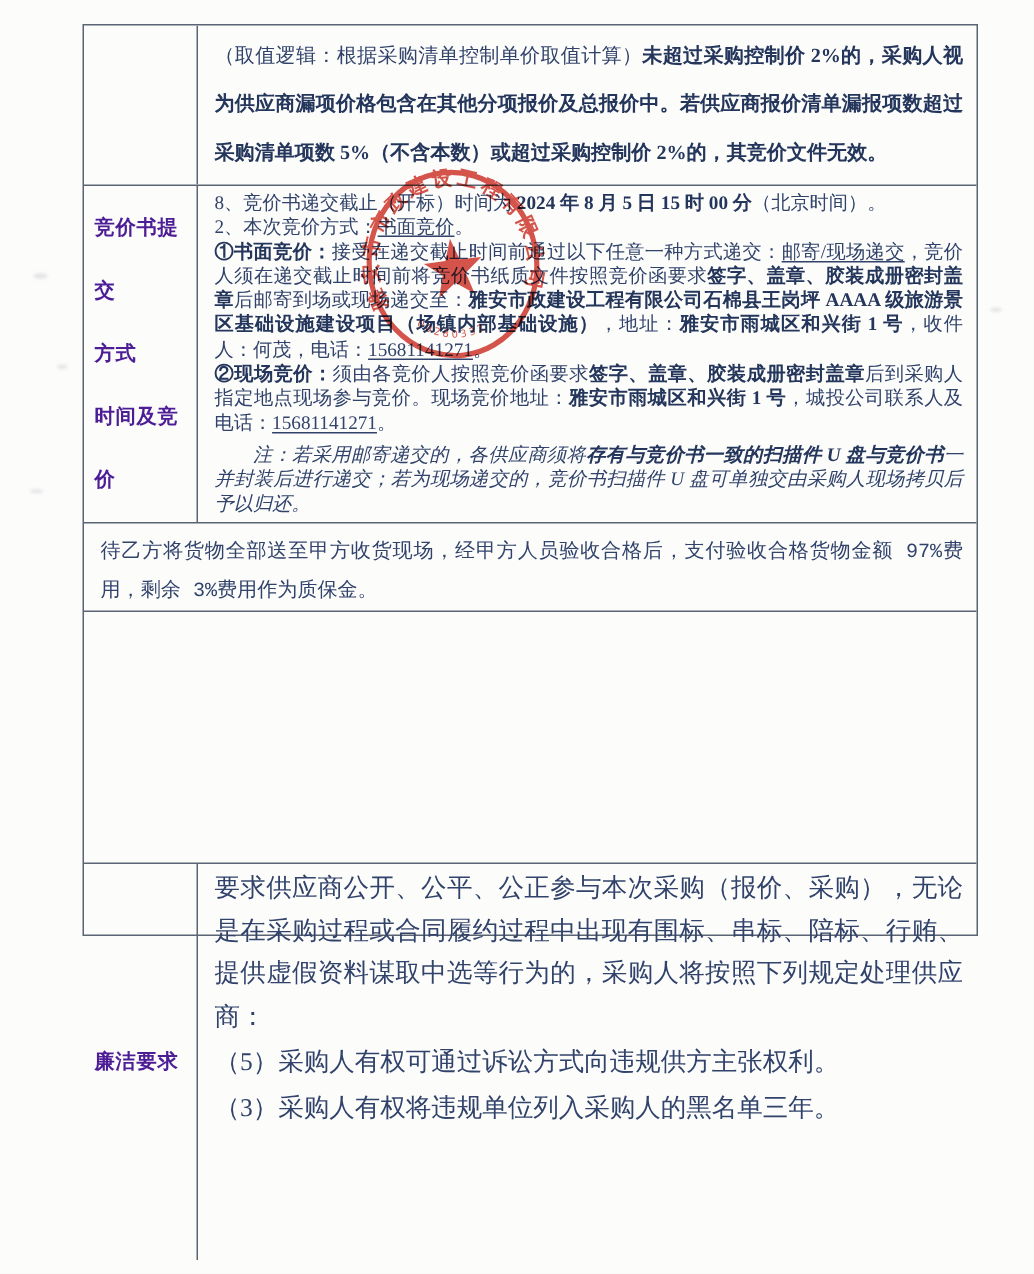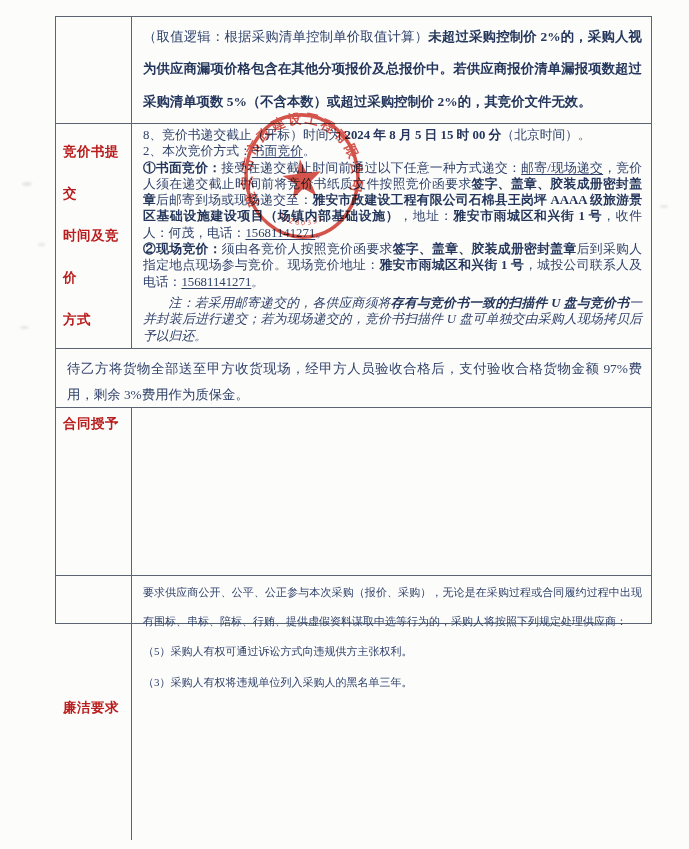--- a/index.html
+++ b/index.html
@@ -22,35 +22,35 @@
   .row{display:flex;border-bottom:1px solid #5a6472;box-sizing:border-box;overflow:hidden;}
   .row:last-child{border-bottom:none;}
   .r1{height:107px;}
   .r2{height:225px;}
   .r3{height:59px;}
   .r4{height:168px;}
   .r5{height:264px;}
   .cell{box-sizing:border-box;overflow:hidden;}
   .label{
     width:76px;flex:0 0 76px;border-right:1px solid #5a6472;
-    font-weight:bold;font-size:13.5px;color:#b91c1c;
+    font-weight:bold;font-size:13.5px;color:#4c1d95;
     padding:4px 2px 0 5px;letter-spacing:1px;
   }
   .label.center{display:flex;align-items:center;justify-content:flex-start;padding-top:0;padding-left:7px;letter-spacing:0.5px;}
   .label.top{padding-top:7px;padding-left:7px;letter-spacing:0.5px;}
   .label .lbl-line{line-height:42px;}
   .content{flex:1;padding:0 9px 0 11px;}
   .content p{margin:0;text-align:justify;text-justify:inter-ideograph;}
   
   .r1 .content{padding-top:4px;font-size:13.4px;line-height:32.4px;}
   .r2 .content{padding-top:3px;font-size:12.8px;line-height:16.3px;}
   .r2 .note{margin-top:5px;text-indent:2em;}
-  .r3 .content{padding-top:7px;font-size:13.4px;line-height:26px;}
+  .r3 .content{padding-top:7px;font-size:13.4px;line-height:26px;font-family:Liberation Mono, monospace;}
   .r4 .content{padding-top:3px;font-size:13.4px;line-height:27.6px;}
-  .r5 .content{padding-top:2px;font-size:11px;line-height:28.5px;}
+  .r5 .content{padding-top:2px;font-size:17px;line-height:28.5px;}
   .r5 .content p + p{margin-top:2px;}
   
   .b{font-weight:bold;color:#24365b;}
   .u{text-decoration:underline;text-underline-offset:2px;}
   .i{font-style:italic;}
   
   .stamp{
     position:absolute;left:231px;top:105px;width:142px;height:142px;
     transform:rotate(-7deg) scaleY(1.04);
     opacity:0.82;mix-blend-mode:multiply;
@@ -80,40 +80,39 @@
     <div class="row r1">
       <div class="cell label"></div>
       <div class="cell content">
         <p><span>（取值逻辑：根据采购清单控制单价取值计算）</span><span class="b">未超过采购控制价 2%的，采购人视为供应商漏项价格包含在其他分项报价及总报价中。若供应商报价清单漏报项数超过采购清单项数 5%（不含本数）或超过采购控制价 2%的，其竞价文件无效。</span></p>
       </div>
     </div>
 
     <div class="row r2">
       <div class="cell label top">
         <div class="lbl-line">竞价书提交</div>
+        <div class="lbl-line">方式</div>
         <div class="lbl-line">时间及竞价</div>
-        <div class="lbl-line">方式</div>
       </div>
       <div class="cell content">
         <p><span>8、竞价书递交截止（开标）时间为 </span><span class="b">2024 年 8 月 5 日 15 时 00 分</span><span>（北京时间）。</span></p>
         <p><span>2、本次竞价方式：</span><span class="u">书面竞价</span><span>。</span></p>
         <p><span class="b">①书面竞价：</span><span>接受在递交截止时间前通过以下任意一种方式递交：</span><span class="u">邮寄/现场递交</span><span>，竞价人须在递交截止时间前将竞价书纸质文件按照竞价函要求</span><span class="b">签字、盖章、胶装成册密封盖章</span><span>后邮寄到场或现场递交至：</span><span class="b">雅安市政建设工程有限公司石棉县王岗坪 AAAA 级旅游景区基础设施建设项目（场镇内部基础设施）</span><span>，地址：</span><span class="b">雅安市雨城区和兴街 1 号</span><span>，收件人：何茂，电话：</span><span class="u">15681141271</span><span>。</span></p>
         <p><span class="b">②现场竞价：</span><span>须由各竞价人按照竞价函要求</span><span class="b">签字、盖章、胶装成册密封盖章</span><span>后到采购人指定地点现场参与竞价。现场竞价地址：</span><span class="b">雅安市雨城区和兴街 1 号</span><span>，城投公司联系人及电话：</span><span class="u">15681141271</span><span>。</span></p>
         <p class="note"><span class="i">注：若采用邮寄递交的，各供应商须将</span><span class="b i">存有与竞价书一致的扫描件 U 盘与竞价书</span><span class="i">一并封装后进行递交；若为现场递交的，竞价书扫描件 U 盘可单独交由采购人现场拷贝后予以归还。</span></p>
       </div>
     </div>
 
     <div class="row r3">
       <div class="cell content">
         <p><span>待乙方将货物全部送至甲方收货现场，经甲方人员验收合格后，支付验收合格货物金额 97%费用，剩余 3%费用作为质保金。</span></p>
       </div>
     </div>
 
     <div class="row r4">
-      <div class="cell label top">合同授予</div>
     </div>
 
     <div class="row r5">
       <div class="cell label center">廉洁要求</div>
       <div class="cell content">
         <p><span>要求供应商公开、公平、公正参与本次采购（报价、采购），无论是在采购过程或合同履约过程中出现有围标、串标、陪标、行贿、提供虚假资料谋取中选等行为的，采购人将按照下列规定处理供应商：</span></p>
         <p><span>（5）采购人有权可通过诉讼方式向违规供方主张权利。</span></p>
         <p><span>（3）采购人有权将违规单位列入采购人的黑名单三年。</span></p>
       </div>
     </div>

